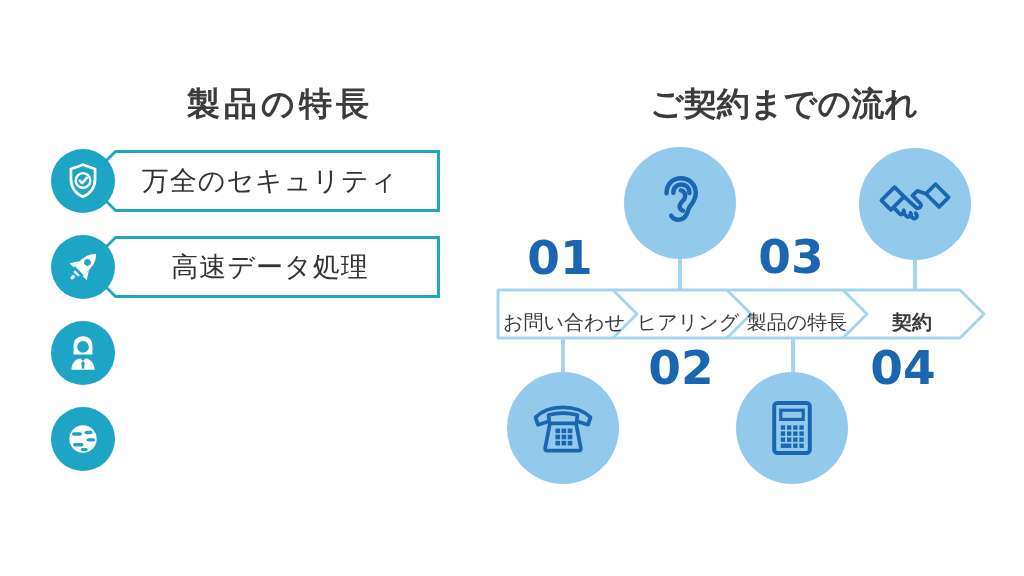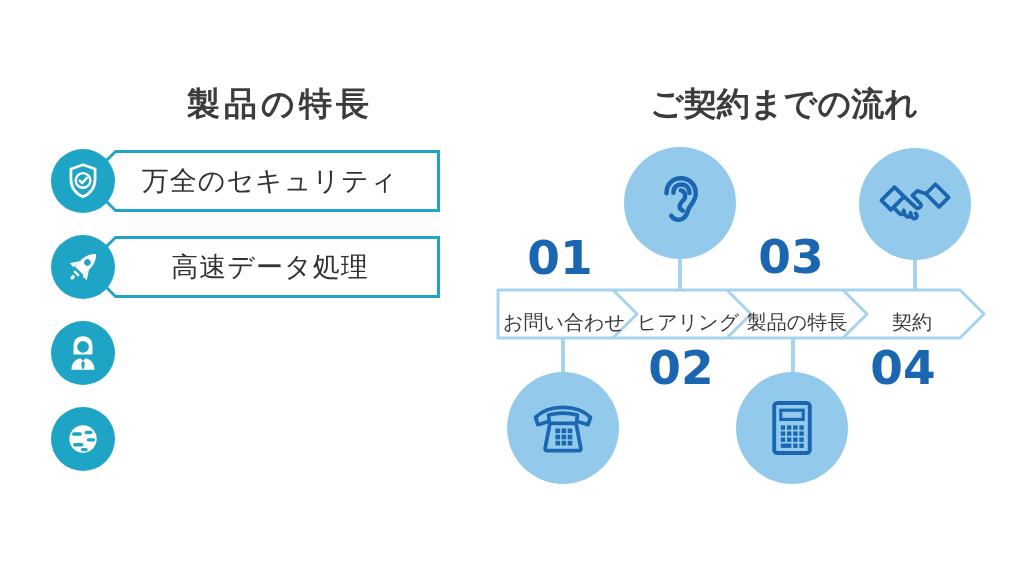--- a/index.html
+++ b/index.html
@@ -42,21 +42,21 @@
   #conn-handshake{left:913px;top:252px;height:40px;}
   #conn-phone{left:561px;top:334px;height:42px;}
   #conn-calc{left:791px;top:334px;height:42px;}
 
   #flow-bar{position:absolute;left:493px;top:286px;z-index:2;}
   .step-label{
     position:absolute;top:322px;transform:translate(-50%,-50%);
     font-size:20px;color:#3c3c3c;white-space:nowrap;z-index:3;
   }
   #step-label-1{left:564px;} #step-label-2{left:688px;}
-  #step-label-3{left:797px;} #step-label-4{left:912px;}
+  #step-label-3{left:797px;} #step-label-4{left:912px;font-weight:bold;}
 
   .step-number{
     position:absolute;transform:translate(-50%,-50%);
     font-size:47px;font-weight:bold;color:#1a66b0;z-index:3;
     font-family:"DejaVu Sans","Liberation Sans",sans-serif;
   }
   #num-01{left:560px;top:257px;}
   #num-02{left:681px;top:367px;}
   #num-03{left:791px;top:256px;}
   #num-04{left:903px;top:367px;text-align:center;}

